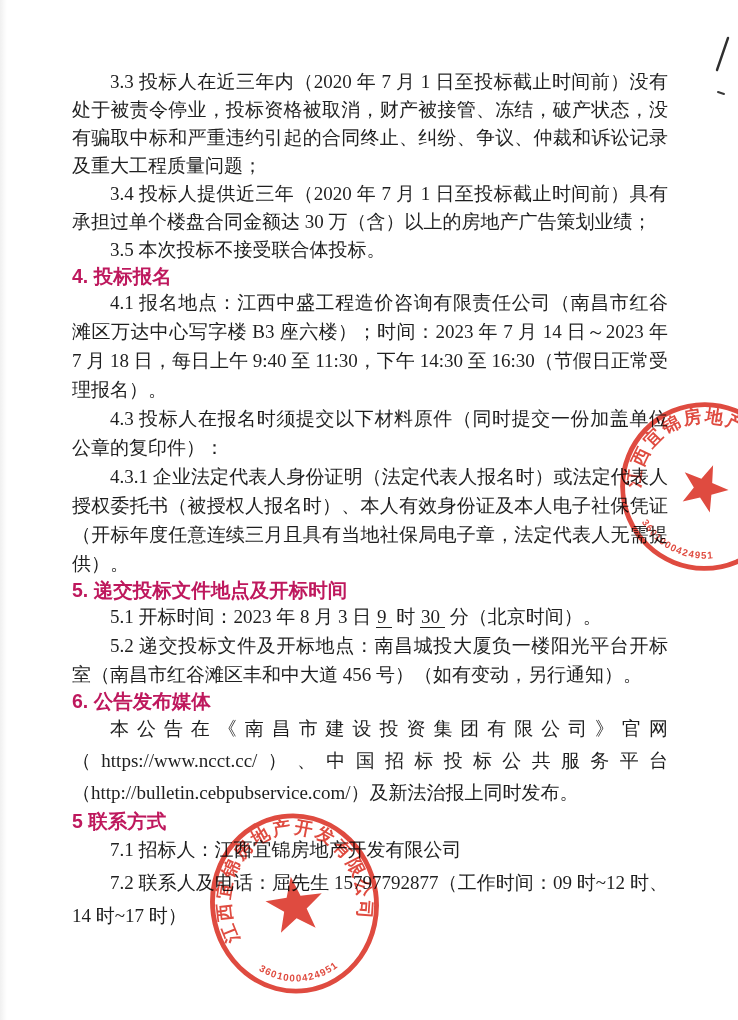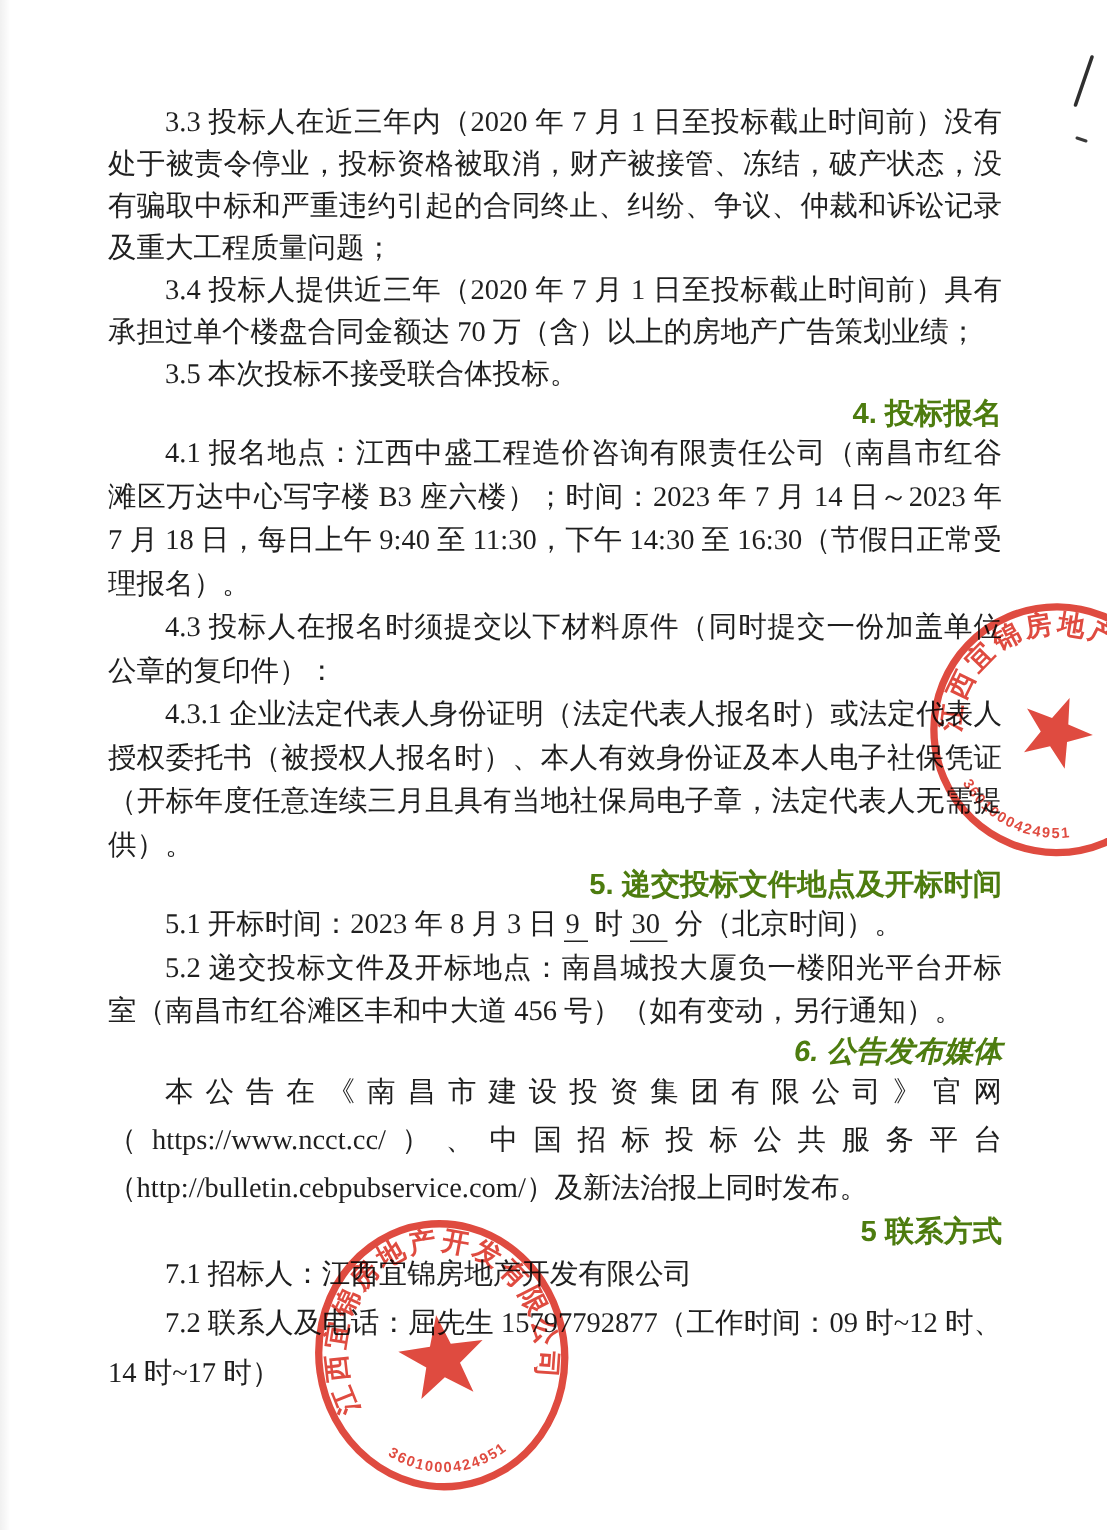--- a/index.html
+++ b/index.html
@@ -29,26 +29,25 @@
   }
   .sec4 p.body,.sec5 p.body{line-height:29px;}
   .sec6 p.body{line-height:32px;}
   .sec7 p.body{line-height:33px;}
   h2.hd{
     margin:0;
     font-family:"Liberation Sans","DejaVu Sans",sans-serif;
     font-weight:700;
     font-size:19.5px;
     line-height:24px;
-    color:#4d7c0f;
-    text-align:right;
+    color:#be185d;
   }
   .hd4{margin-top:18px;}
   .hd5{margin-top:22px;}
-  .hd6{margin-top:25px;font-style:italic;}
+  .hd6{margin-top:25px;}
   .hd7{margin-top:27px;}
   .mt14{margin-top:14px;}
   .mt10{margin-top:10px;}
   .mt12{margin-top:12px;}
   .mt4{margin-top:4px;}
   .u{
     border-bottom:1.5px solid #222;
     padding:0 5px 0 1px;
   }
   .seal{
@@ -65,21 +64,21 @@
   }
   .pen-mark{position:absolute;left:704px;top:30px;pointer-events:none;}
 </style>
 </head>
 <body>
 
 <div class="page">
 
   <div class="sec3">
     <p class="body">3.3 投标人在近三年内（2020 年 7 月 1 日至投标截止时间前）没有处于被责令停业，投标资格被取消，财产被接管、冻结，破产状态，没有骗取中标和严重违约引起的合同终止、纠纷、争议、仲裁和诉讼记录及重大工程质量问题；</p>
-    <p class="body">3.4 投标人提供近三年（2020 年 7 月 1 日至投标截止时间前）具有承担过单个楼盘合同金额达 70 万（含）以上的房地产广告策划业绩；</p>
+    <p class="body">3.4 投标人提供近三年（2020 年 7 月 1 日至投标截止时间前）具有承担过单个楼盘合同金额达 30 万（含）以上的房地产广告策划业绩；</p>
     <p class="body">3.5 本次投标不接受联合体投标。</p>
   </div>
 
   <div class="sec4">
     <h2 class="hd hd4">4. 投标报名</h2>
     <p class="body mt14">4.1 报名地点：江西中盛工程造价咨询有限责任公司（南昌市红谷滩区万达中心写字楼 B3 座六楼）；时间：2023 年 7 月 14 日～2023 年 7 月 18 日，每日上午 9:40 至 11:30，下午 14:30 至 16:30（节假日正常受理报名）。</p>
     <p class="body">4.3 投标人在报名时须提交以下材料原件（同时提交一份加盖单位公章的复印件）：</p>
     <p class="body">4.3.1 企业法定代表人身份证明（法定代表人报名时）或法定代表人授权委托书（被授权人报名时）、本人有效身份证及本人电子社保凭证（开标年度任意连续三月且具有当地社保局电子章，法定代表人无需提供）。</p>
   </div>
 

